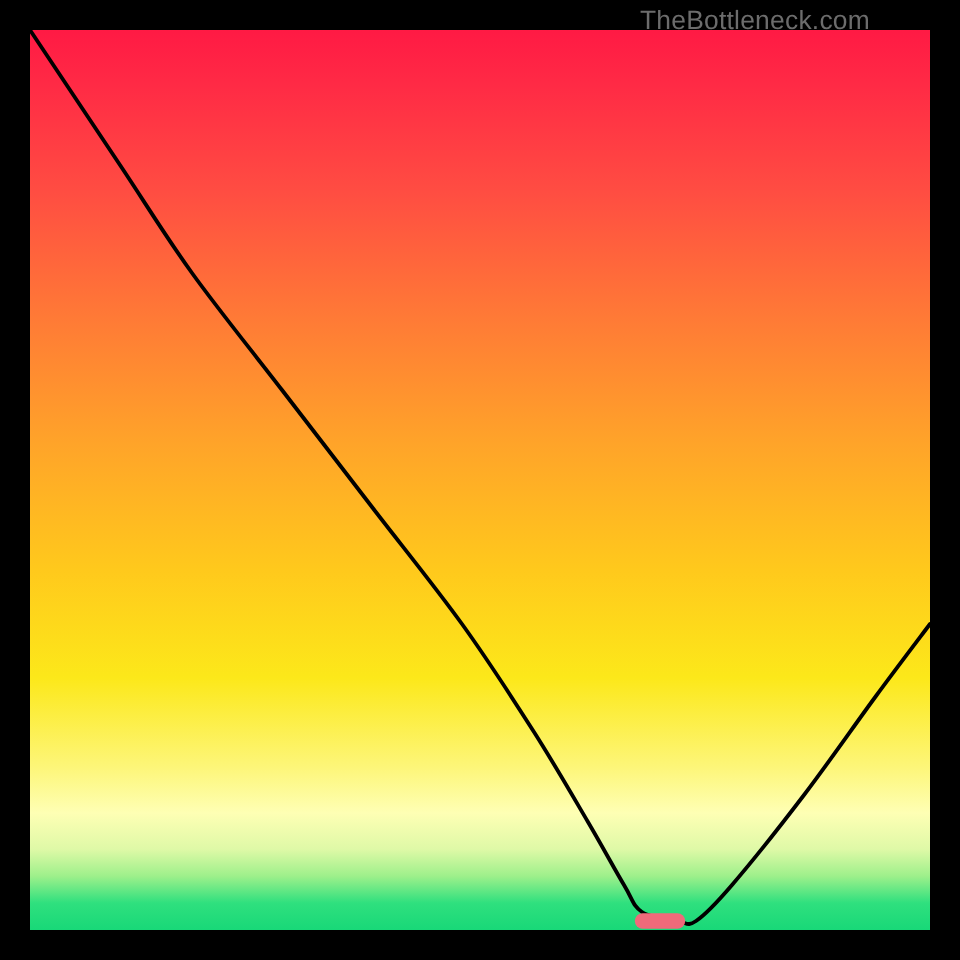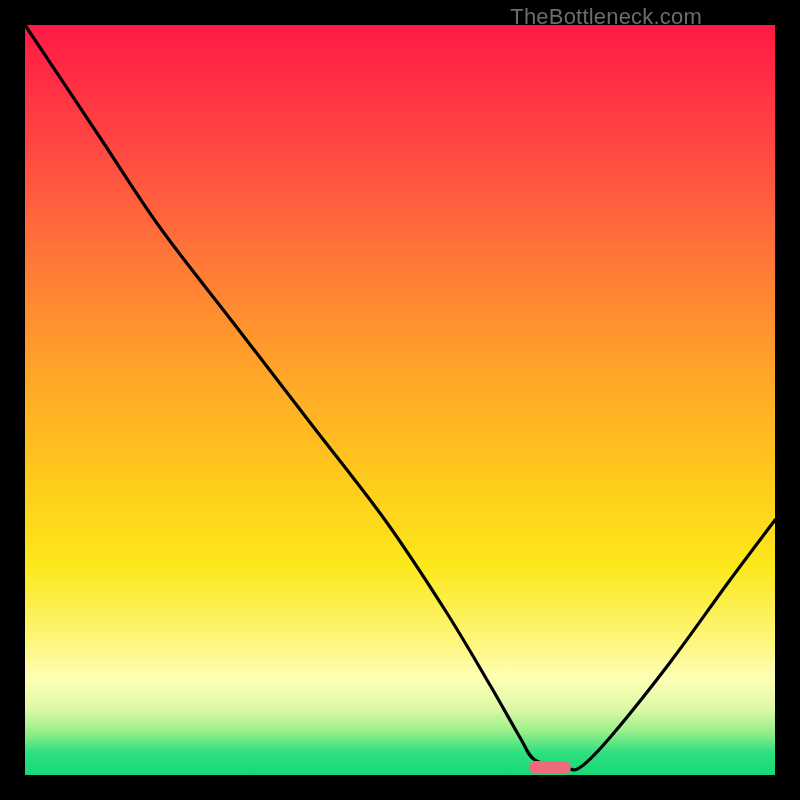--- a/index.html
+++ b/index.html
@@ -9,20 +9,21 @@
     height: 800px;
     background: #000;
     overflow: hidden;
     font-family: Arial, Helvetica, sans-serif;
   }
   .frame {
     position: relative;
     width: 720px;
     height: 800px;
     background: #000;
+    padding-left: 23px;
   }
   .plot-area {
     position: absolute;
     left: 25px;
     top: 25px;
     width: 750px;
     height: 750px;
     background: linear-gradient(
       to bottom,
       #ff1a44 0%,

